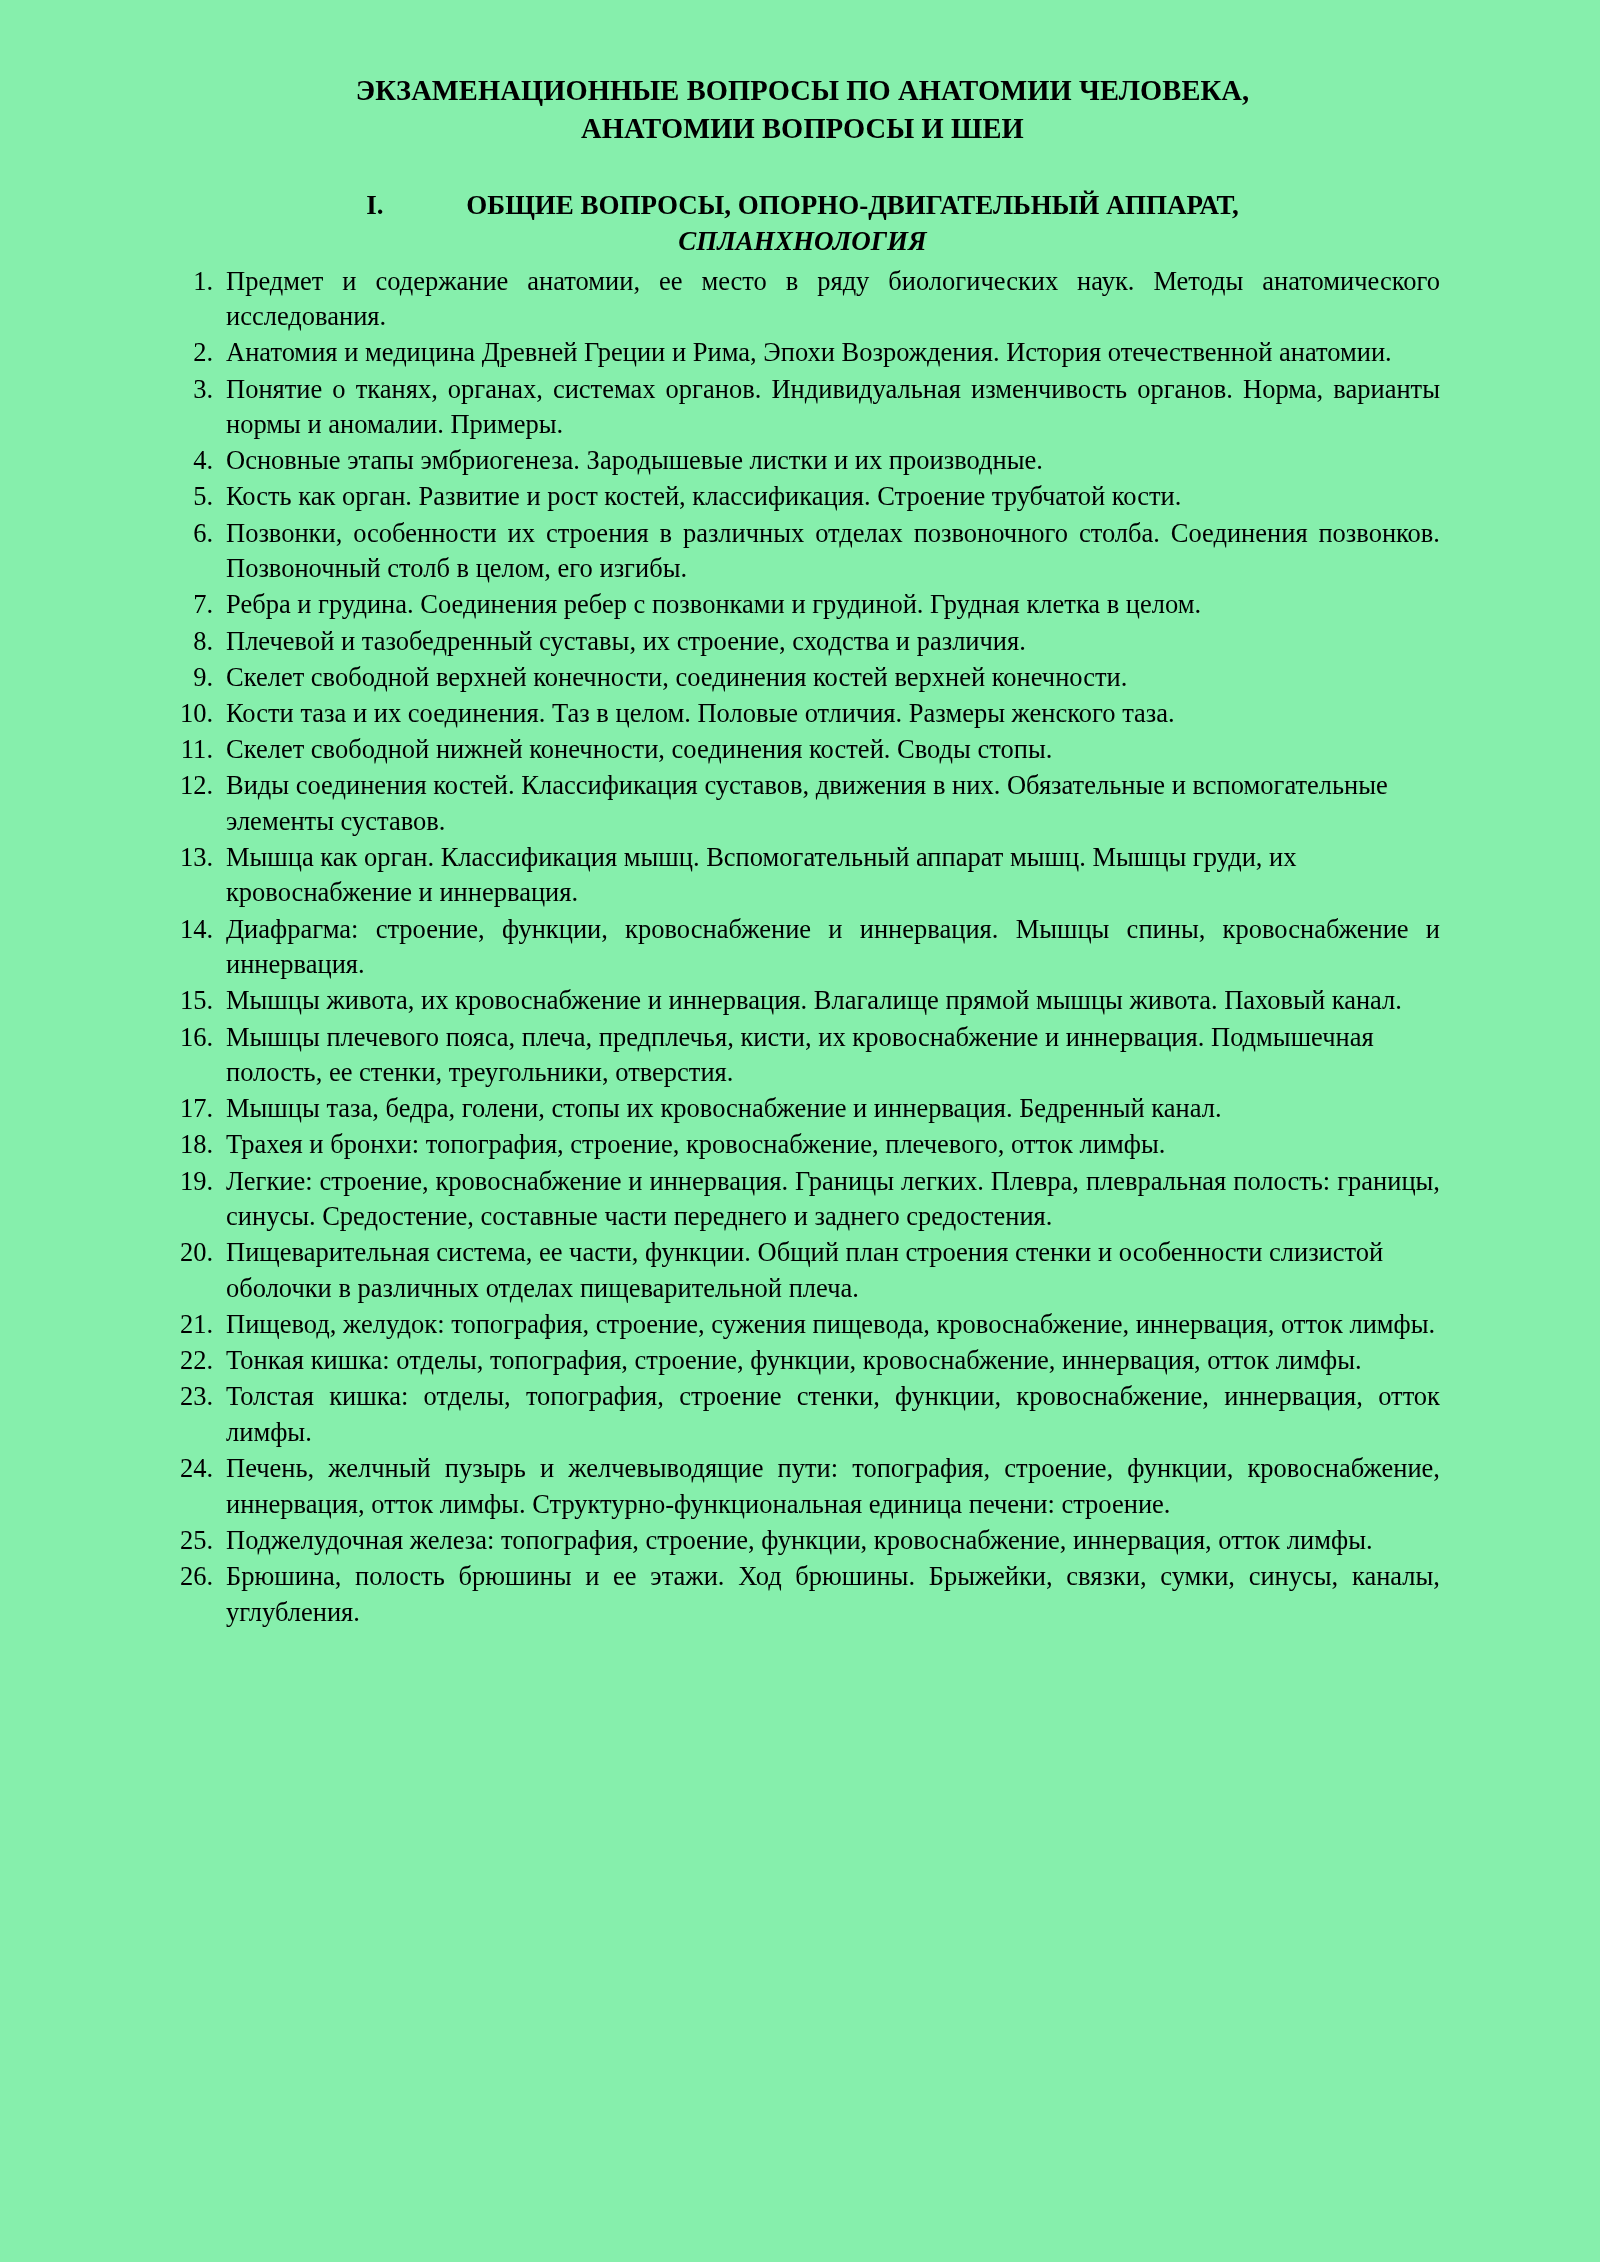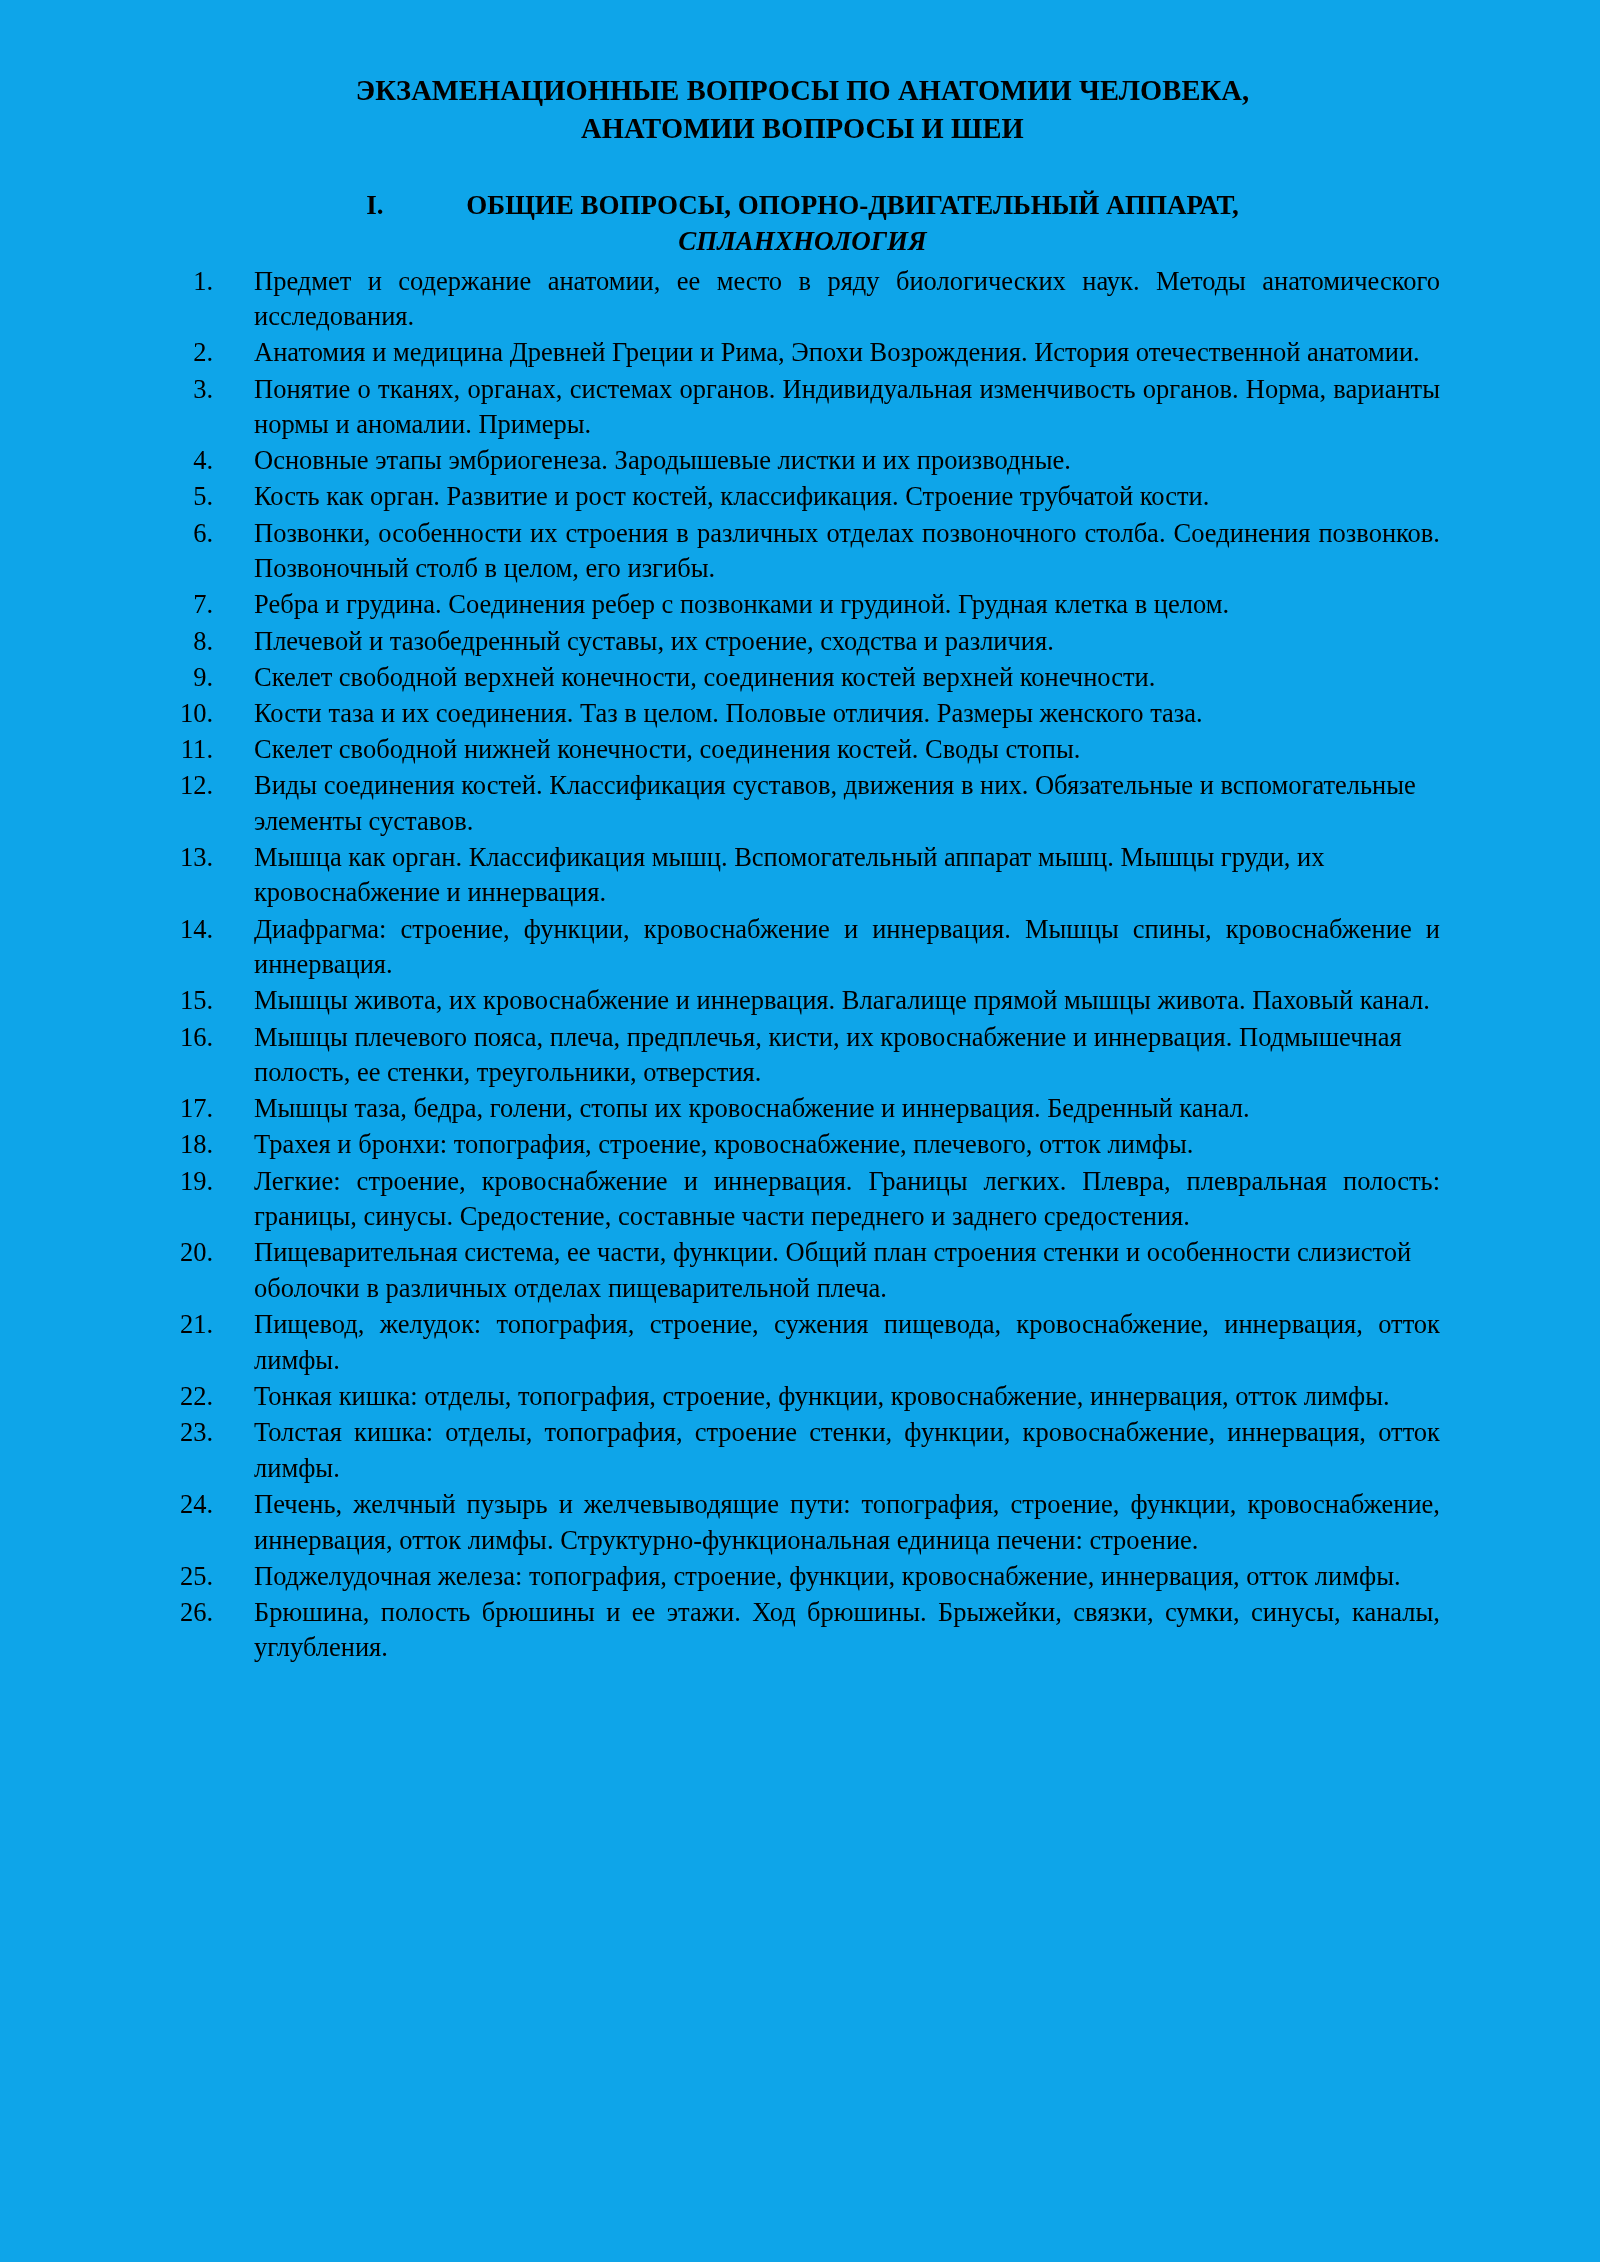--- a/index.html
+++ b/index.html
@@ -10,21 +10,21 @@
   }
   body {
     font-family: "Liberation Serif", "DejaVu Serif", serif;
     color: #000000;
   }
   .page {
     position: relative;
     width: 1600px;
     height: 2262px;
     margin: 0 auto;
-    background: #0ea5e9;
+    background: #86efac;
     box-sizing: border-box;
     overflow: hidden;
   }
   .content {
     position: absolute;
     left: 165px;
     top: 72px;
     width: 1275px;
   }
 
@@ -95,21 +95,20 @@
   ol.q-list > li .marker::after {
     content: counter(qnum) ".";
   }
   
   ol.q-list > li.ragged {
     text-align: left;
   }
   
   ol.q-list > li .txt {
     display: block;
-    margin-left: 28px;
   }
 </style>
 </head>
 <body>
 
 <div class="page">
   <div class="content">
 
     <h1 class="doc-title">
       <span class="tline">ЭКЗАМЕНАЦИОННЫЕ ВОПРОСЫ ПО АНАТОМИИ ЧЕЛОВЕКА,</span>

